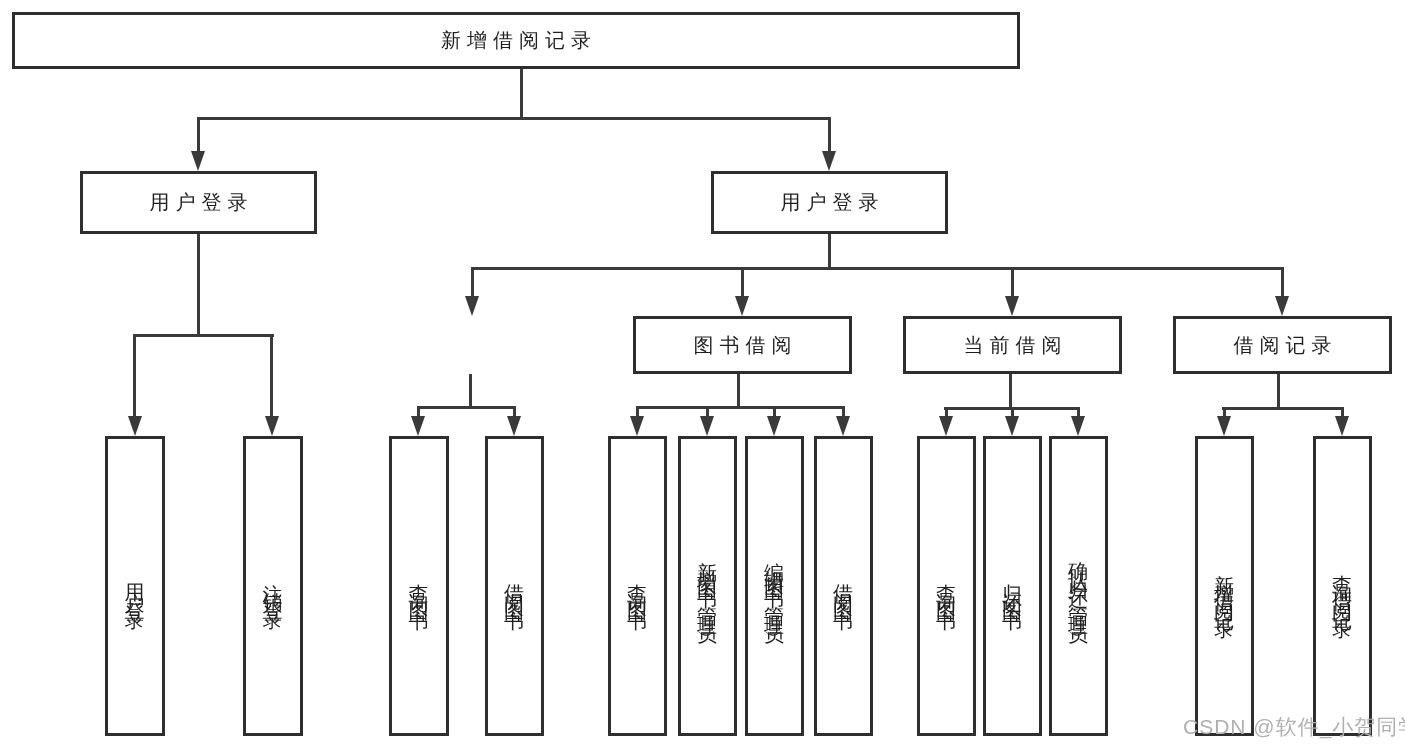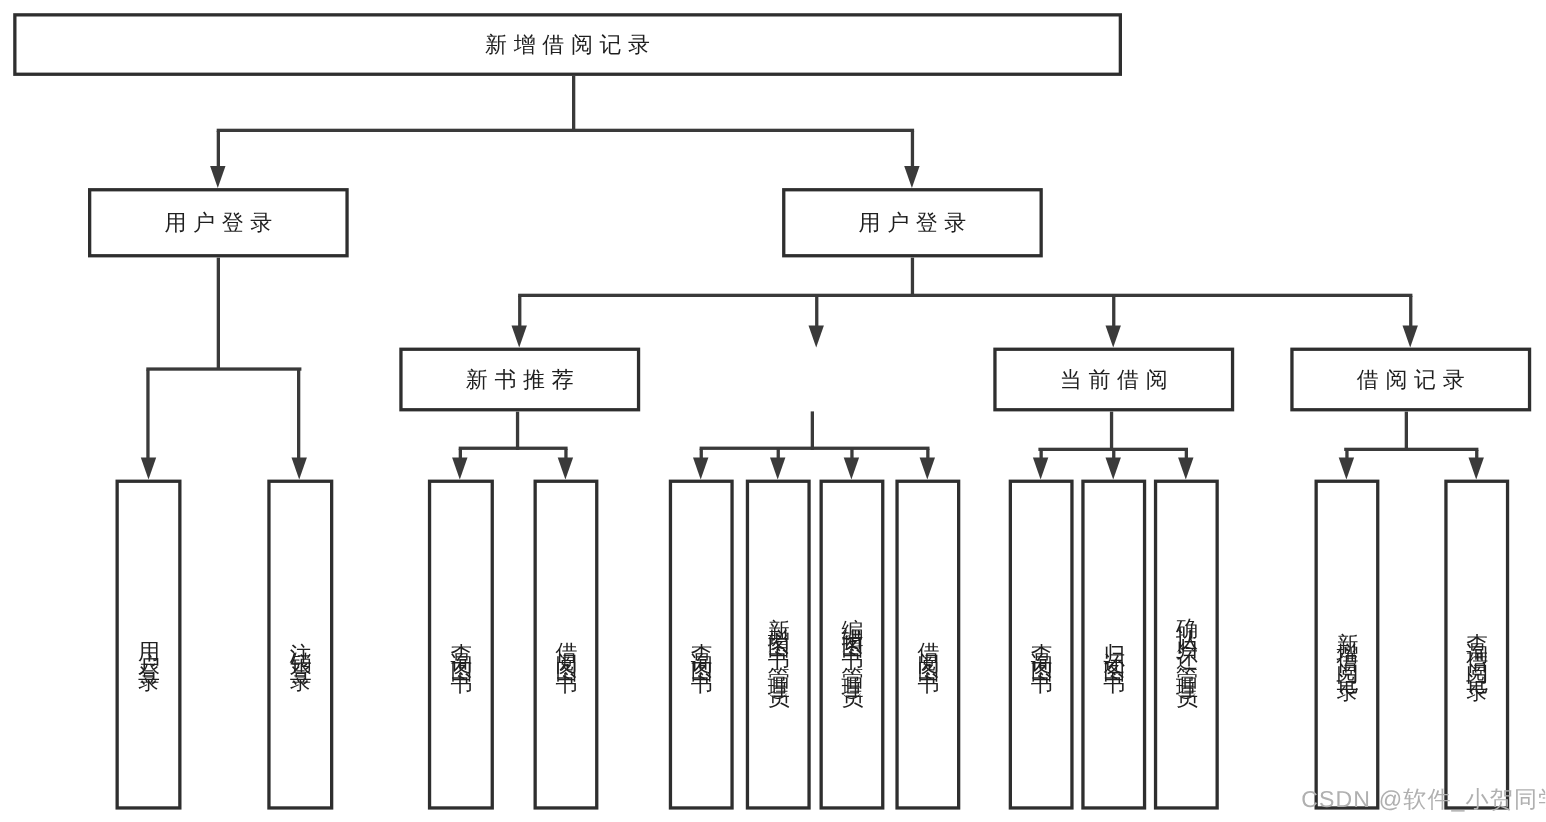--- a/index.html
+++ b/index.html
@@ -52,22 +52,22 @@
 <body>
 
 <div id="canvas">
 
   <div class="box" style="left:12px;top:12px;width:1008px;height:57px;">新增借阅记录</div>
 
   <div class="box" style="left:80px;top:171px;width:237px;height:63px;">用户登录</div>
 
   <div class="box" style="left:711px;top:171px;width:237px;height:63px;">用户登录</div>
 
-  <div class="box" style="left:363px;top:316px;width:219px;height:58px;">新书推荐</div>
 
+  <div class="box" style="left:633px;top:316px;width:219px;height:58px;">图书借阅</div>
 
   <div class="box" style="left:1173px;top:316px;width:219px;height:58px;">借阅记录</div>
 
   <div class="box" style="left:903px;top:316px;width:219px;height:58px;">当前借阅</div>
 
   <div class="box leaf" style="left:105px;top:436px;width:60px;height:300px;">用户登录</div>
 
   <div class="box leaf" style="left:243px;top:436px;width:60px;height:300px;">注销登录</div>
 
   <div class="box leaf" style="left:389px;top:436px;width:60px;height:300px;">查询图书</div>

